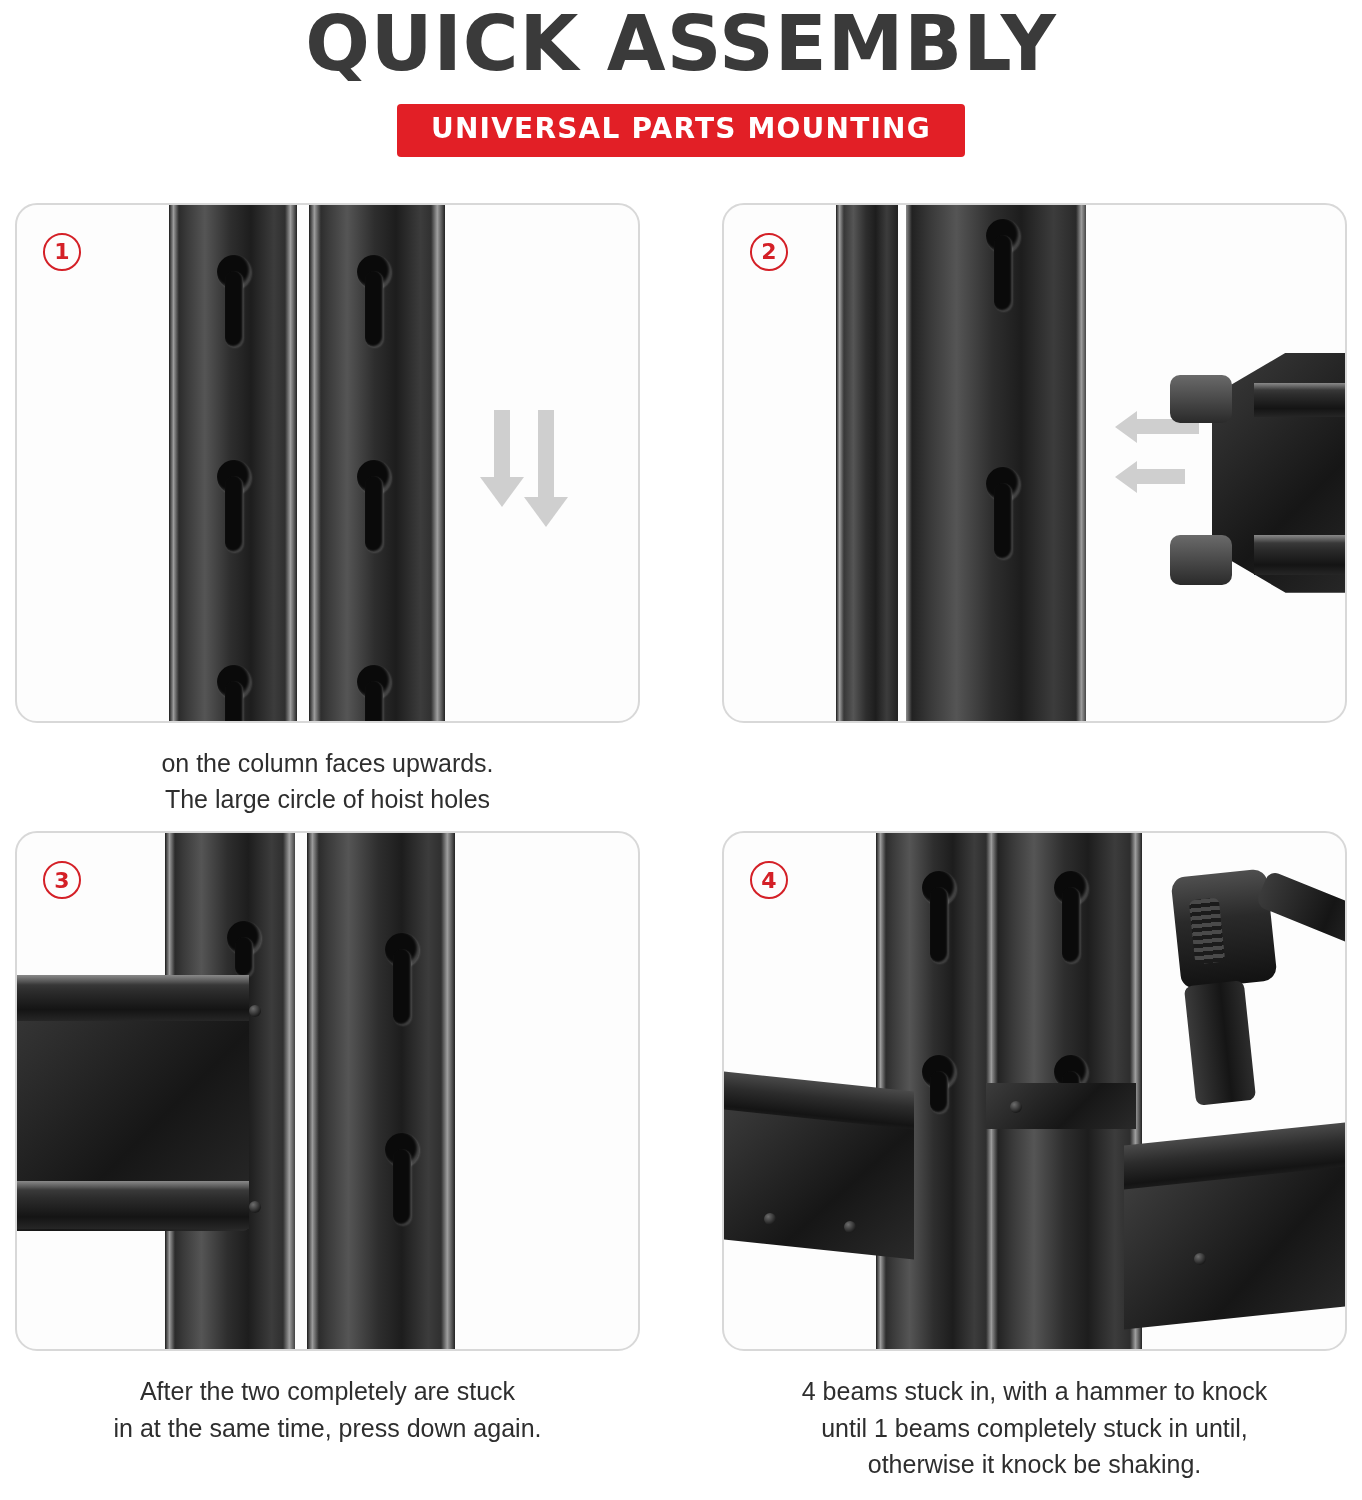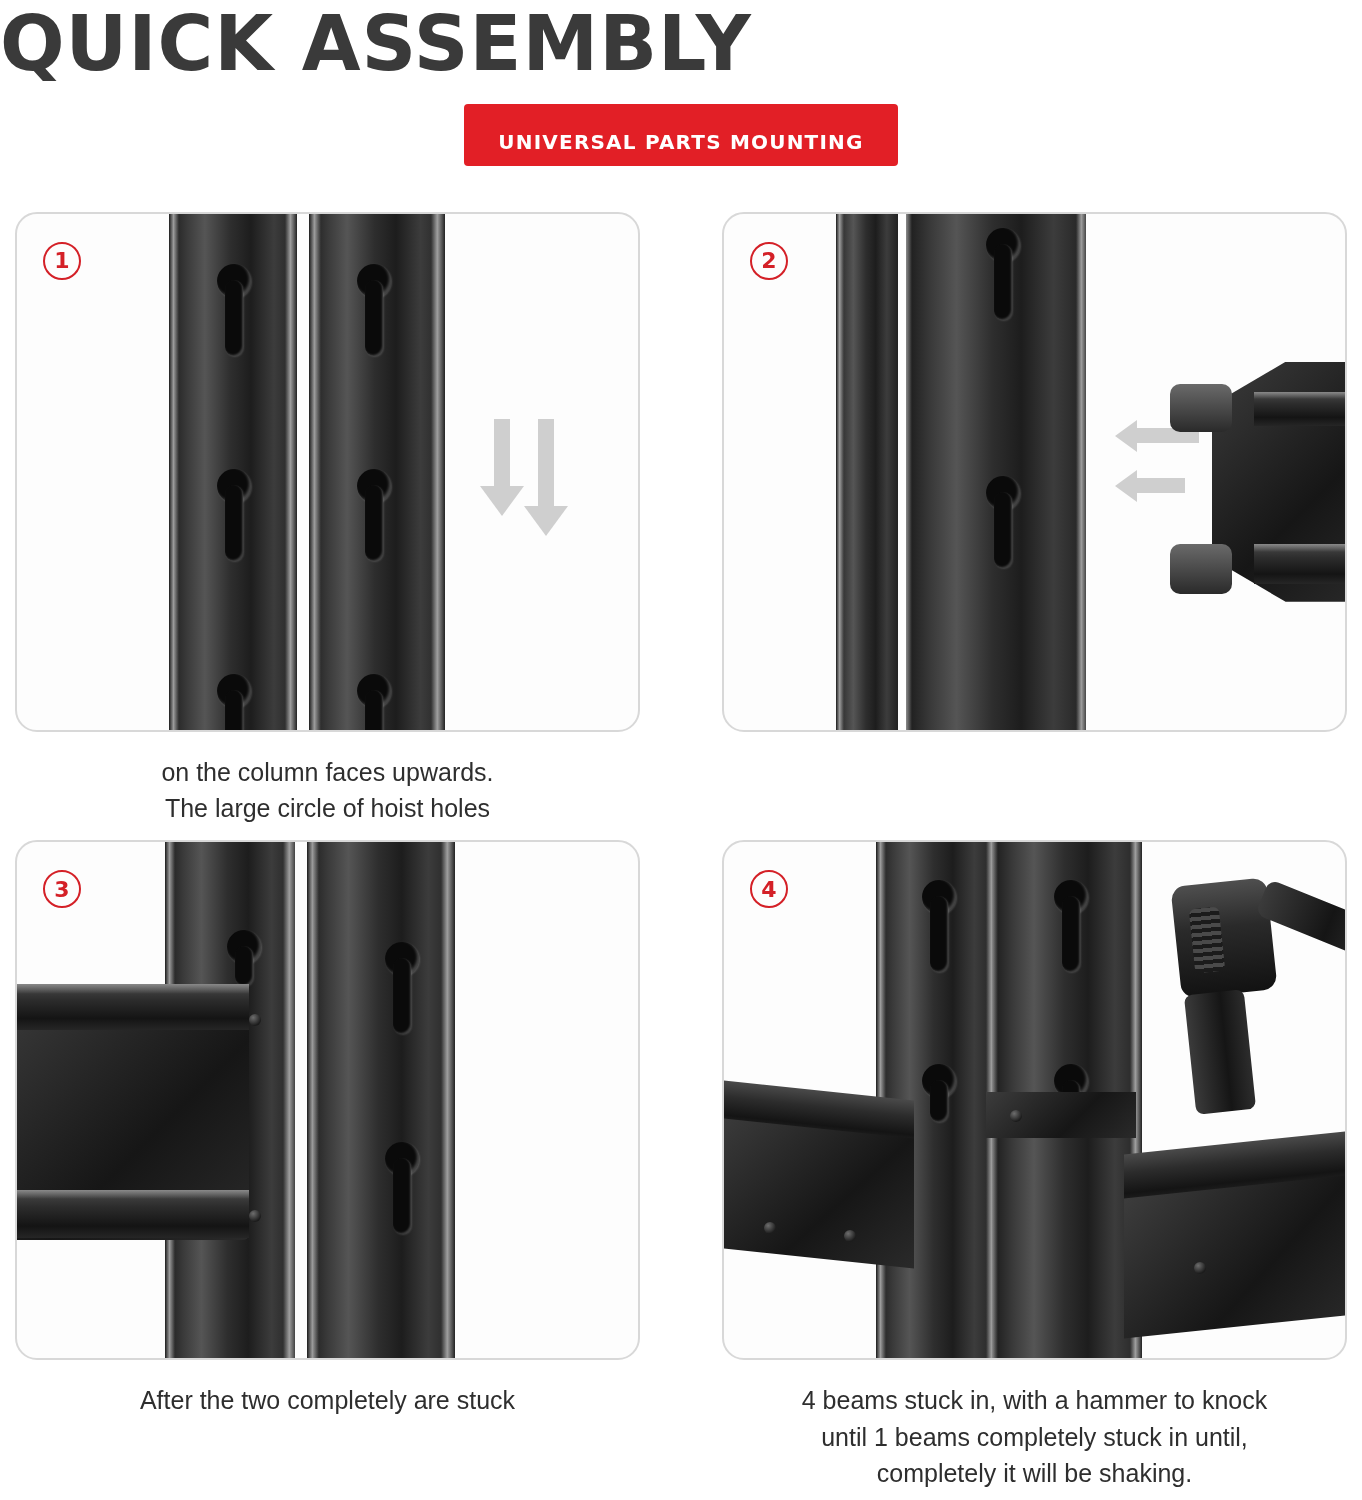--- a/index.html
+++ b/index.html
@@ -14,43 +14,43 @@
     font-family: "Liberation Sans", sans-serif;
     color: #2b2b2b;
     overflow: hidden;
     position: relative;
   }
 
   
   .header {
     width: 100%;
     padding-top: 4px;
-    text-align: left;
+    text-align: center;
   }
   .main-title {
     font-size: 76px;
     font-weight: bold;
     letter-spacing: 1px;
     color: #3a3a3a;
     line-height: 1.05;
     margin: 0;
     font-family: "DejaVu Sans", sans-serif;
   }
   .subtitle-wrap {
     display: flex;
     justify-content: center;
     margin-top: 20px;
   }
   .subtitle {
     background: #e21f26;
     color: #ffffff;
-    font-size: 20px;
+    font-size: 28px;
     font-weight: bold;
     letter-spacing: 1.2px;
-    padding: 26px 34px 12px 34px;
+    padding: 8px 34px 12px 34px;
     border-radius: 4px;
     display: inline-block;
     font-family: "DejaVu Sans", sans-serif;
   }
 
   
   .grid {
     margin-top: 46px;
     padding: 0 14px;
     display: grid;
@@ -333,20 +333,21 @@
         <div class="beam-hi" style="left:-20px; top:142px; width:252px; height:10px;"></div>
         <div class="beam" style="left:-20px; top:348px; width:252px; height:48px;"></div>
         <div class="beam-hi" style="left:-20px; top:348px; width:252px; height:9px;"></div>
 
         <div class="rivet" style="left:232px; top:172px;"></div>
         <div class="rivet" style="left:232px; top:368px;"></div>
       </div>
     </div>
     <div class="caption">
       <span>After the two completely are stuck</span>
+      <span>in at the same time, press down again.</span>
     </div>
   </div>
 
   <div class="step">
     <div class="panel">
       <div class="badge">4</div>
       <div class="scene">
 
         <div class="column" style="left:152px; top:-8px; width:120px; height:540px;"></div>
         <div class="col-edge-hi" style="left:152px; top:-8px; width:10px; height:540px;"></div>
@@ -385,17 +386,17 @@
 
         <div class="hammer-head" style="left:452px; top:40px; width:96px; height:112px; transform: rotate(-6deg);"></div>
         <div class="hammer-grip" style="left:468px; top:66px; width:30px; height:64px; transform: rotate(-6deg);"></div>
         <div class="hammer-handle" style="left:534px; top:58px; width:120px; height:38px; transform: rotate(22deg);"></div>
         <div class="hammer-handle" style="left:466px; top:150px; width:60px; height:120px; transform: rotate(-6deg); border-radius:8px;"></div>
       </div>
     </div>
     <div class="caption">
       <span>4 beams stuck in, with a hammer to knock</span>
       <span>until 1 beams completely stuck in until,</span>
-      <span>completely it will be shaking.</span>
+      <span>otherwise it knock be shaking.</span>
     </div>
   </div>
 
 </div>
 
 </body></html>

